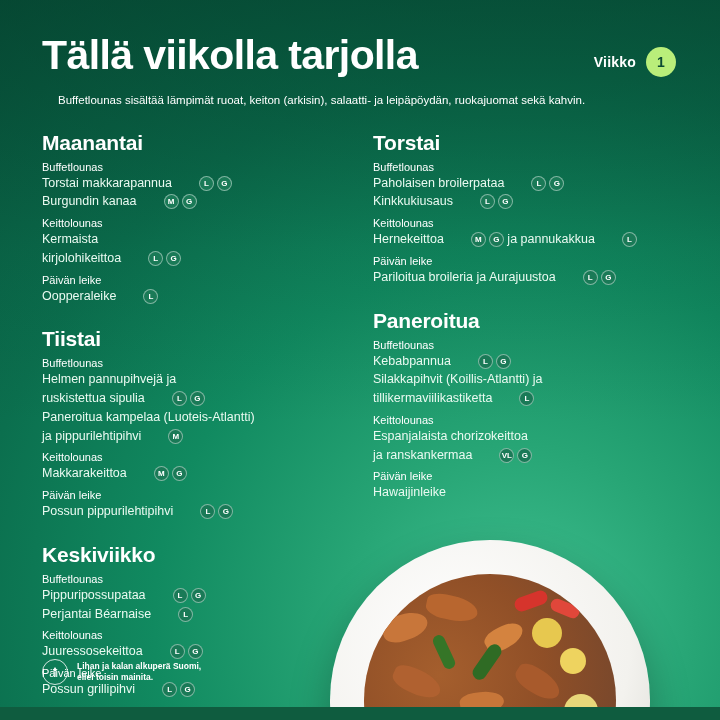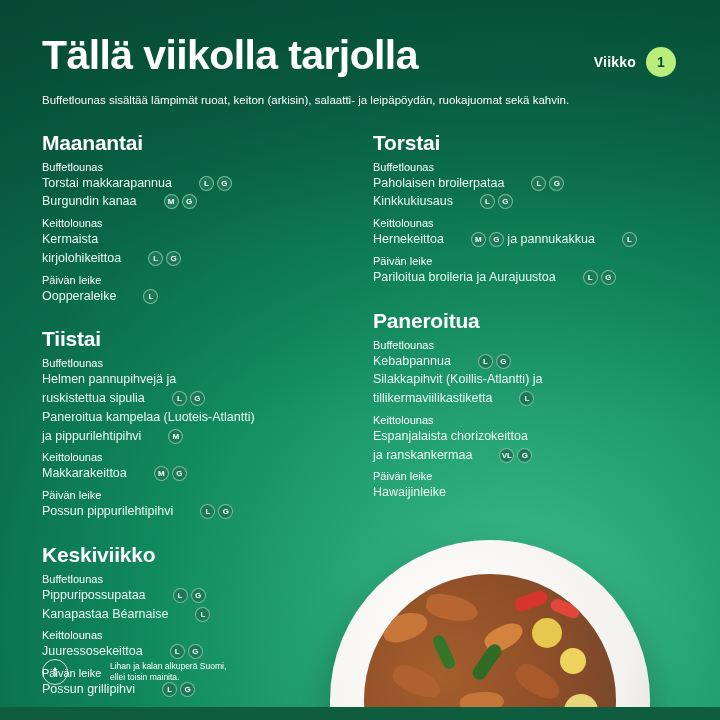--- a/index.html
+++ b/index.html
@@ -65,21 +65,21 @@
     border-radius: 50%;
     background: #b9ee7a;
     color: #0c4a33;
     font-size: 14px;
     font-weight: bold;
     display: flex;
     align-items: center;
     justify-content: center;
   }
   .subtitle {
-    margin: 16px 0 0 0;
+    margin: 16px 0 0 16px;
     color: #ffffff;
     font-size: 11.5px;
     line-height: 1.35;
     max-width: 640px;
   }
   .columns {
     display: flex;
     gap: 26px;
     margin-top: 22px;
   }
@@ -181,22 +181,21 @@
     align-items: center;
     justify-content: center;
     color: #ffffff;
     font-size: 11px;
     flex: none;
   }
   .footnote-text {
     color: #ffffff;
     font-size: 8.5px;
     line-height: 1.35;
-    font-weight: normal;
-    margin-left: 33px;
+    font-weight: bold;
   }
 </style>
 </head>
 <body>
 
 <div class="poster">
 
   <div class="plate">
     <div class="dish-plate"></div>
     <div class="food">
@@ -257,21 +256,21 @@
           <div class="section-head">Keittolounas</div>
           <p class="dish"><span>Makkarakeittoa</span><span class="tags"><span class="tag">M</span><span class="tag">G</span></span></p>
           <div class="section-head">Päivän leike</div>
           <p class="dish"><span>Possun pippurilehtipihvi</span><span class="tags"><span class="tag">L</span><span class="tag">G</span></span></p>
         </div>
 
         <div class="day">
           <div class="day-name">Keskiviikko</div>
           <div class="section-head first">Buffetlounas</div>
           <p class="dish"><span>Pippuripossupataa</span><span class="tags"><span class="tag">L</span><span class="tag">G</span></span></p>
-          <p class="dish"><span>Kanapastaa Béarnaise</span><span class="tags"><span class="tag">L</span></span></p>
+          <p class="dish"><span>Perjantai Béarnaise</span><span class="tags"><span class="tag">L</span></span></p>
           <div class="section-head">Keittolounas</div>
           <p class="dish"><span>Juuressosekeittoa</span><span class="tags"><span class="tag">L</span><span class="tag">G</span></span></p>
           <div class="section-head">Päivän leike</div>
           <p class="dish"><span>Possun grillipihvi</span><span class="tags"><span class="tag">L</span><span class="tag">G</span></span></p>
         </div>
 
       </div>
 
       <div class="col">
 

